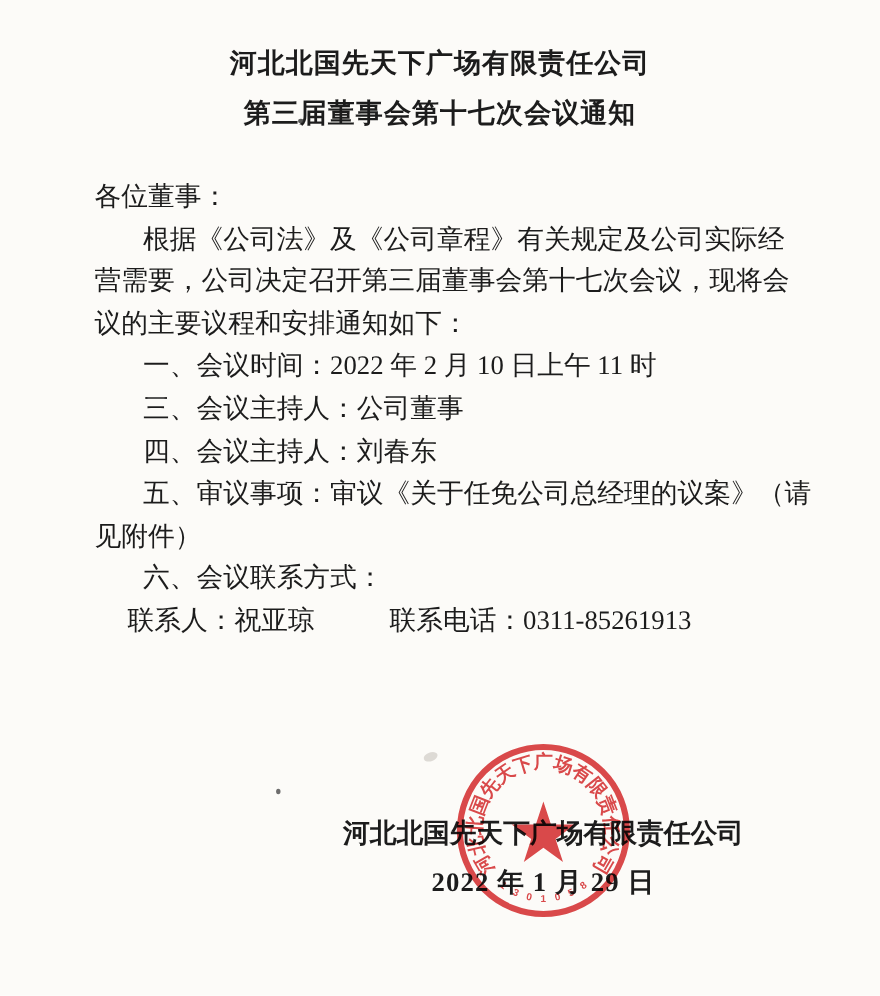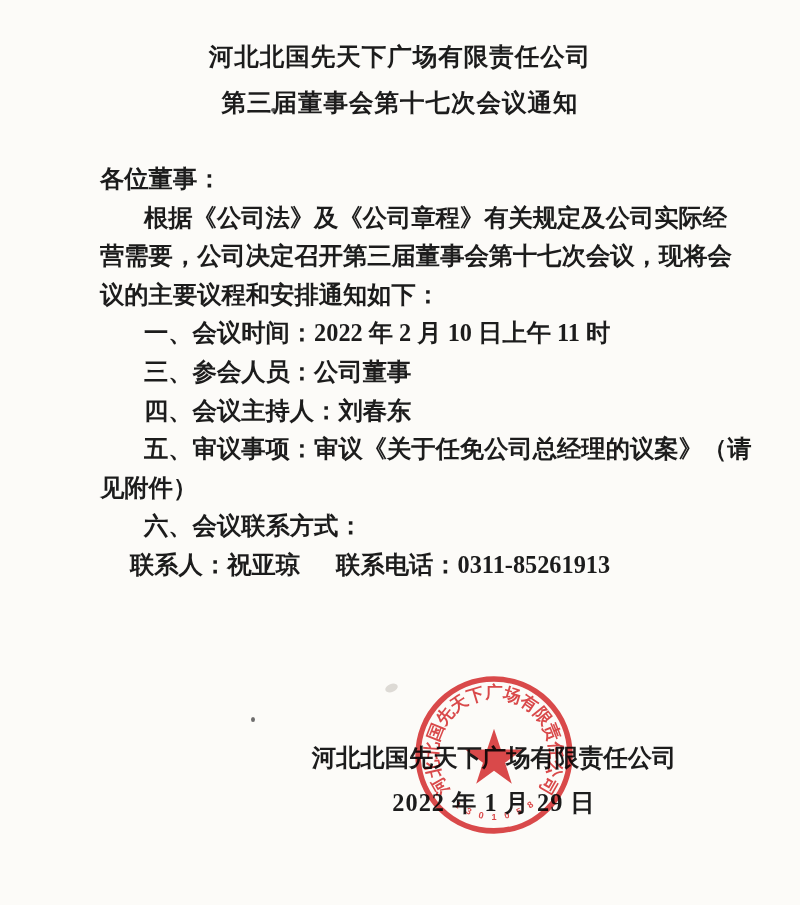--- a/index.html
+++ b/index.html
@@ -13,33 +13,33 @@
   .title{
     position:absolute;left:0;right:0;
     text-align:center;
     font-size:24.5px;font-weight:700;
     letter-spacing:1px;
     white-space:nowrap;
   }
   .title1{top:40px;}
   .title2{top:86px;}
   .body-text{
-    position:absolute;left:100px;top:160px;width:660px;
-    font-size:24.3px;font-weight:700;
+    position:absolute;left:86px;top:160px;width:660px;
+    font-size:24.3px;font-weight:400;
   }
   .doc-line{
     height:38.6px;line-height:38.6px;
     white-space:nowrap;
   }
   .doc-line.indent{padding-left:44px;}
   .contact-line{
     height:38.6px;line-height:38.6px;
     padding-left:30px;white-space:nowrap;
   }
-  .phone-label{margin-left:36px;}
+  .phone-label{margin-left:68px;}
   .sign-block{
     position:absolute;left:300px;top:742px;width:388px;
     text-align:center;font-size:24.3px;font-weight:600;
     white-space:nowrap;
   }
   .sign-company{line-height:32px;}
   .sign-date{line-height:32px;margin-top:13px;letter-spacing:1px;}
   .seal{
     position:absolute;left:411px;top:672px;width:166px;height:168px;
     mix-blend-mode:multiply;
@@ -69,21 +69,21 @@
 
   <div class="title title1">河北北国先天下广场有限责任公司</div>
   <div class="title title2">第三届董事会第十七次会议通知</div>
 
   <div class="body-text">
     <div class="doc-line">各位董事：</div>
     <div class="doc-line indent">根据《公司法》及《公司章程》有关规定及公司实际经</div>
     <div class="doc-line">营需要，公司决定召开第三届董事会第十七次会议，现将会</div>
     <div class="doc-line">议的主要议程和安排通知如下：</div>
     <div class="doc-line indent">一、会议时间：2022 年 2 月 10 日上午 11 时</div>
-    <div class="doc-line indent">三、参会人员：公司董事</div>
+    <div class="doc-line indent">三、会议主持人：公司董事</div>
     <div class="doc-line indent">四、会议主持人：刘春东</div>
     <div class="doc-line indent">五、审议事项：审议《关于任免公司总经理的议案》（请</div>
     <div class="doc-line">见附件）</div>
     <div class="doc-line indent">六、会议联系方式：</div>
     <div class="contact-line">
       <span>联系人：</span><span>祝亚琼</span><span class="phone-label">联系电话：</span><span>0311-85261913</span>
     </div>
   </div>
 
   <div class="sign-block">

